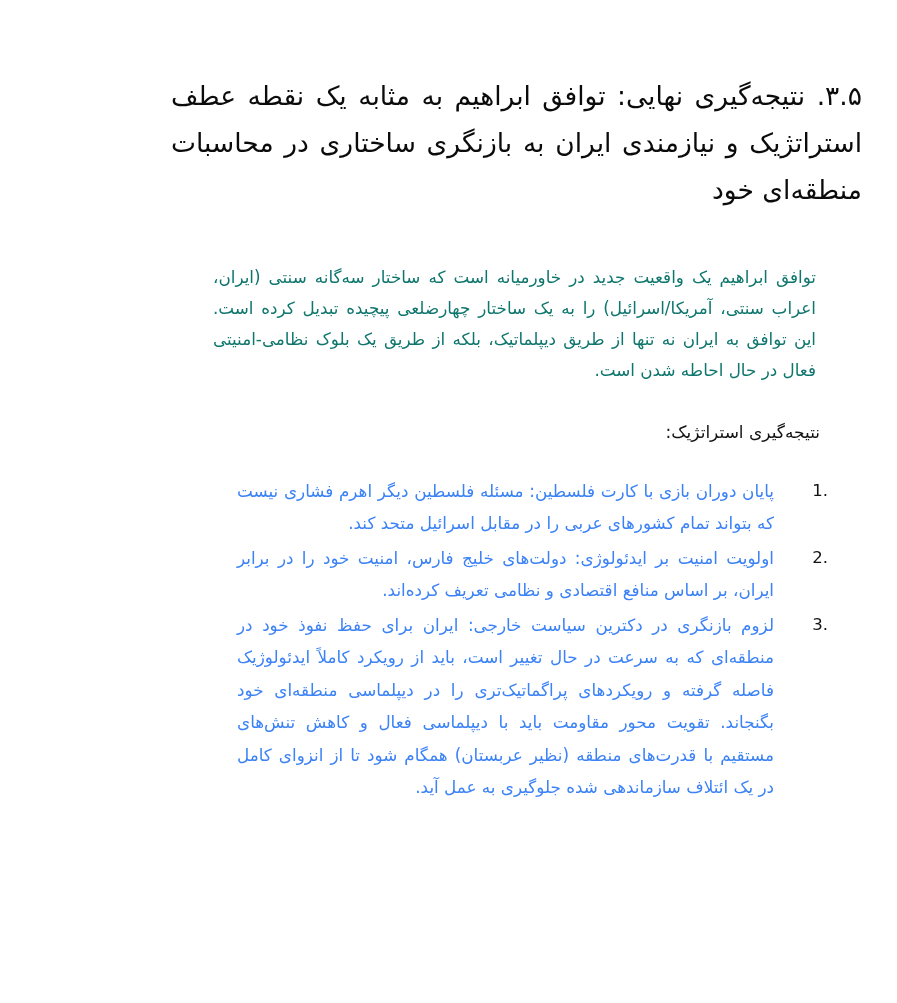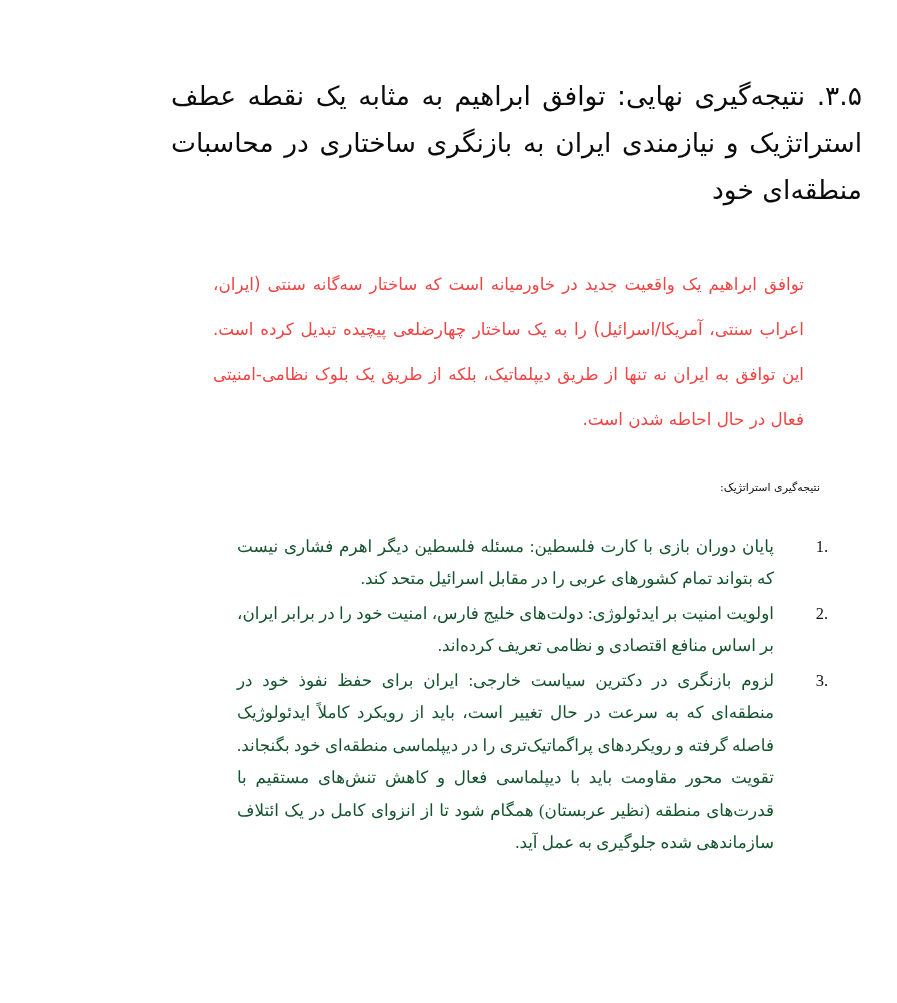--- a/index.html
+++ b/index.html
@@ -47,35 +47,35 @@
 
   
   .body-region {
     position: absolute;
     top: 262px;
     right: 77px;
     left: 77px;
   }
 
   p.para {
-    margin: 0 16px 0 0;
+    margin: 0 4px 0 0;
     font-size: 16.8px;
-    line-height: 45px;
+    line-height: 31px;
     text-align: justify;
     text-align-last: right;
     direction: rtl;
-    color: #ef4444;
+    color: #0f766e;
   }
 
   .para-gap {
     height: 30px;
   }
 
   .lead-line {
-    font-size: 11px;
+    font-size: 17px;
     line-height: 32.5px;
     direction: rtl;
     color: #121212;
   }
 
   
   ol.strategic-list {
     list-style: none;
     margin: 0;
     padding: 0;
@@ -87,22 +87,21 @@
     position: relative;
     counter-increment: sitem;
     padding-right: 46px;
     padding-left: 24px;
     margin: 0 0 2px 0;
     font-size: 16.8px;
     line-height: 32.5px;
     text-align: justify;
     text-align-last: right;
     direction: rtl;
-    color: #14532d;
-    font-family: Liberation Serif, serif;
+    color: #3b82f6;
   }
 
   ol.strategic-list > li::before {
     content: counter(sitem) ".";
     position: absolute;
     right: -8px;
     top: 0;
     width: 34px;
     text-align: left;
     direction: ltr;

